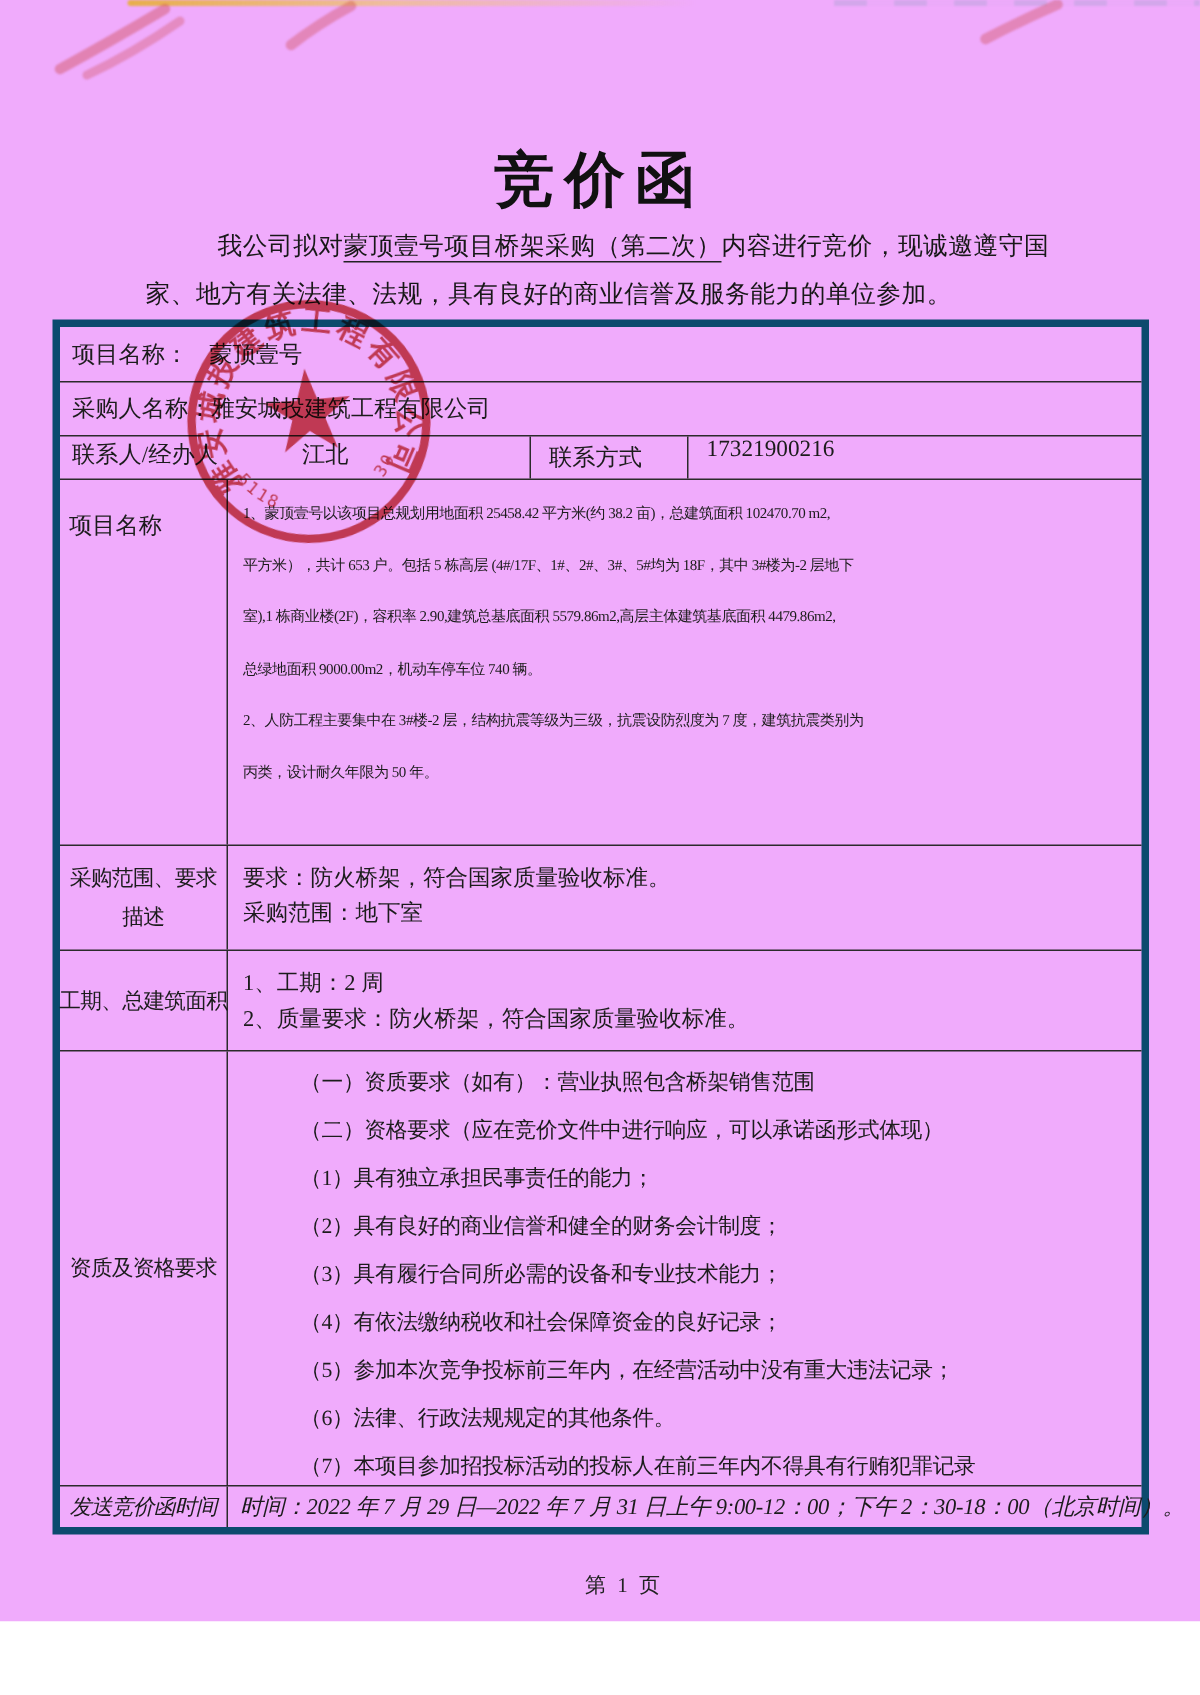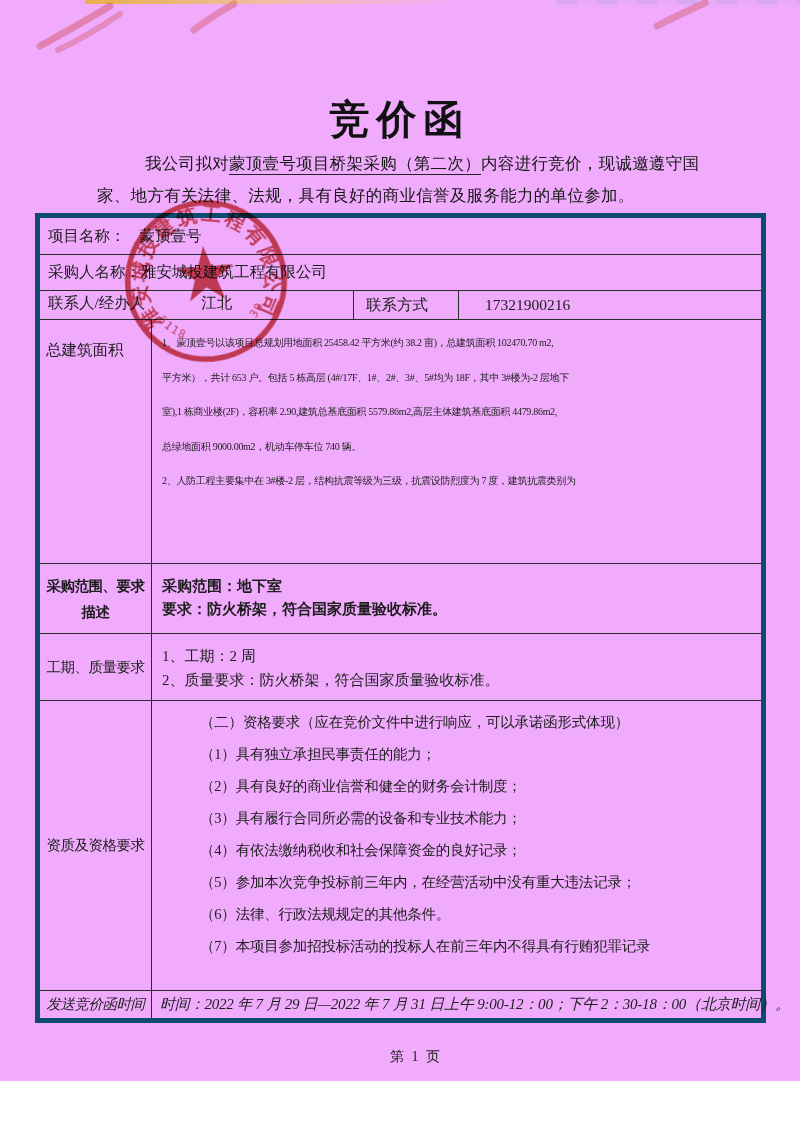--- a/index.html
+++ b/index.html
@@ -27,27 +27,27 @@
   .trow:first-child{border-top:none;}
   .label-col{
     position:absolute;left:0;top:0;bottom:0;width:112px;
     border-right:1.5px solid #2b2b2b;box-sizing:border-box;
     display:flex;align-items:center;justify-content:flex-start;padding-left:6px;
   }
   .label-col.center{justify-content:center;padding-left:0;text-align:center;}
   .label-col.top{align-items:flex-start;padding-top:20px;}
   .content-col{position:absolute;left:112px;top:0;bottom:0;right:0;box-sizing:border-box;}
   .r1{height:36px;} .r2{height:36px;} .r3{height:29px;}
-  .r4{height:244px;} .r5{height:70px;font-weight:bold;} .r6{height:67px;}
+  .r4{height:244px;} .r5{height:70px;} .r6{height:67px;}
   .r7{height:290px;} .r8{height:28px;font-style:italic;}
   .inline-field{display:flex;align-items:center;height:100%;padding-left:8px;}
   .inline-field .gap{display:inline-block;width:14px;}
   .contact-label-cell{position:absolute;left:0;top:0;bottom:4px;width:313px;display:flex;align-items:center;padding-left:8px;box-sizing:border-box;}
   .contact-method-cell{position:absolute;left:313px;top:0;bottom:0;width:105px;border-left:1.5px solid #2b2b2b;display:flex;align-items:center;padding-left:12px;box-sizing:border-box;}
-  .contact-value-cell{position:absolute;left:418px;top:0;bottom:0;right:0;border-left:1.5px solid #2b2b2b;display:flex;align-items:center;padding-left:26px;box-sizing:border-box;font-family:"Liberation Serif",serif;}
+  .contact-value-cell{position:absolute;left:418px;top:0;bottom:0;right:0;border-left:1.5px solid #2b2b2b;display:flex;padding-left:12px;box-sizing:border-box;font-family:"Liberation Serif",serif;}
   .contact-gap{display:inline-block;width:56px;}
   .lines-block{padding:6px 4px 0 10px;}
   .lines-block .tline{line-height:34.5px;white-space:nowrap;font-size:10px;letter-spacing:-0.3px;}
   .lines-sm{padding:11px 4px 0 10px;}
   .lines-sm .tline{line-height:23px;font-size:15px;white-space:nowrap;letter-spacing:0;}
   .lines-mid{padding:10px 4px 0 10px;}
   .lines-mid .tline{line-height:24px;font-size:15px;white-space:nowrap;}
   .qual-block{padding:5px 4px 0 48px;}
   .qual-block .tline{line-height:32px;font-size:14.5px;white-space:nowrap;letter-spacing:-0.2px;}
   .two-line-label{line-height:26px;text-align:center;width:100%;}
@@ -134,66 +134,68 @@
       <div class="contact-method-cell">
         <span>联系方式</span>
       </div>
       <div class="contact-value-cell">
         <span>17321900216</span>
       </div>
     </div>
 
     <div class="trow r4">
       <div class="label-col top">
-        <span>总建筑面积</span>
+        <span>项目名称</span>
       </div>
       <div class="content-col">
         <div class="lines-block">
             <div class="tline">1、蒙顶壹号以该项目总规划用地面积 25458.42 平方米(约 38.2 亩)，总建筑面积 102470.70 m2,</div>
             <div class="tline">平方米），共计 653 户。包括 5 栋高层 (4#/17F、1#、2#、3#、5#均为 18F，其中 3#楼为-2 层地下</div>
             <div class="tline">室),1 栋商业楼(2F)，容积率 2.90,建筑总基底面积 5579.86m2,高层主体建筑基底面积 4479.86m2,</div>
             <div class="tline">总绿地面积 9000.00m2，机动车停车位 740 辆。</div>
             <div class="tline">2、人防工程主要集中在 3#楼-2 层，结构抗震等级为三级，抗震设防烈度为 7 度，建筑抗震类别为</div>
+            <div class="tline">丙类，设计耐久年限为 50 年。</div>
           </div>
       </div>
     </div>
 
     <div class="trow r5">
       <div class="label-col center">
         <div class="two-line-label small-label">
           <div>采购范围、要求</div>
           <div>描述</div>
         </div>
       </div>
       <div class="content-col">
         <div class="lines-sm">
+            <div class="tline">要求：防火桥架，符合国家质量验收标准。</div>
             <div class="tline">采购范围：地下室</div>
-            <div class="tline">要求：防火桥架，符合国家质量验收标准。</div>
           </div>
       </div>
     </div>
 
     <div class="trow r6">
       <div class="label-col center">
-        <span class="small-label">工期、质量要求</span>
+        <span class="small-label">工期、总建筑面积</span>
       </div>
       <div class="content-col">
         <div class="lines-mid">
             <div class="tline">1、工期：2 周</div>
             <div class="tline">2、质量要求：防火桥架，符合国家质量验收标准。</div>
           </div>
       </div>
     </div>
 
     <div class="trow r7">
       <div class="label-col center">
         <span class="small-label">资质及资格要求</span>
       </div>
       <div class="content-col">
         <div class="qual-block">
+            <div class="tline">（一）资质要求（如有）：营业执照包含桥架销售范围</div>
             <div class="tline">（二）资格要求（应在竞价文件中进行响应，可以承诺函形式体现）</div>
             <div class="tline">（1）具有独立承担民事责任的能力；</div>
             <div class="tline">（2）具有良好的商业信誉和健全的财务会计制度；</div>
             <div class="tline">（3）具有履行合同所必需的设备和专业技术能力；</div>
             <div class="tline">（4）有依法缴纳税收和社会保障资金的良好记录；</div>
             <div class="tline">（5）参加本次竞争投标前三年内，在经营活动中没有重大违法记录；</div>
             <div class="tline">（6）法律、行政法规规定的其他条件。</div>
             <div class="tline">（7）本项目参加招投标活动的投标人在前三年内不得具有行贿犯罪记录</div>
           </div>
       </div>

